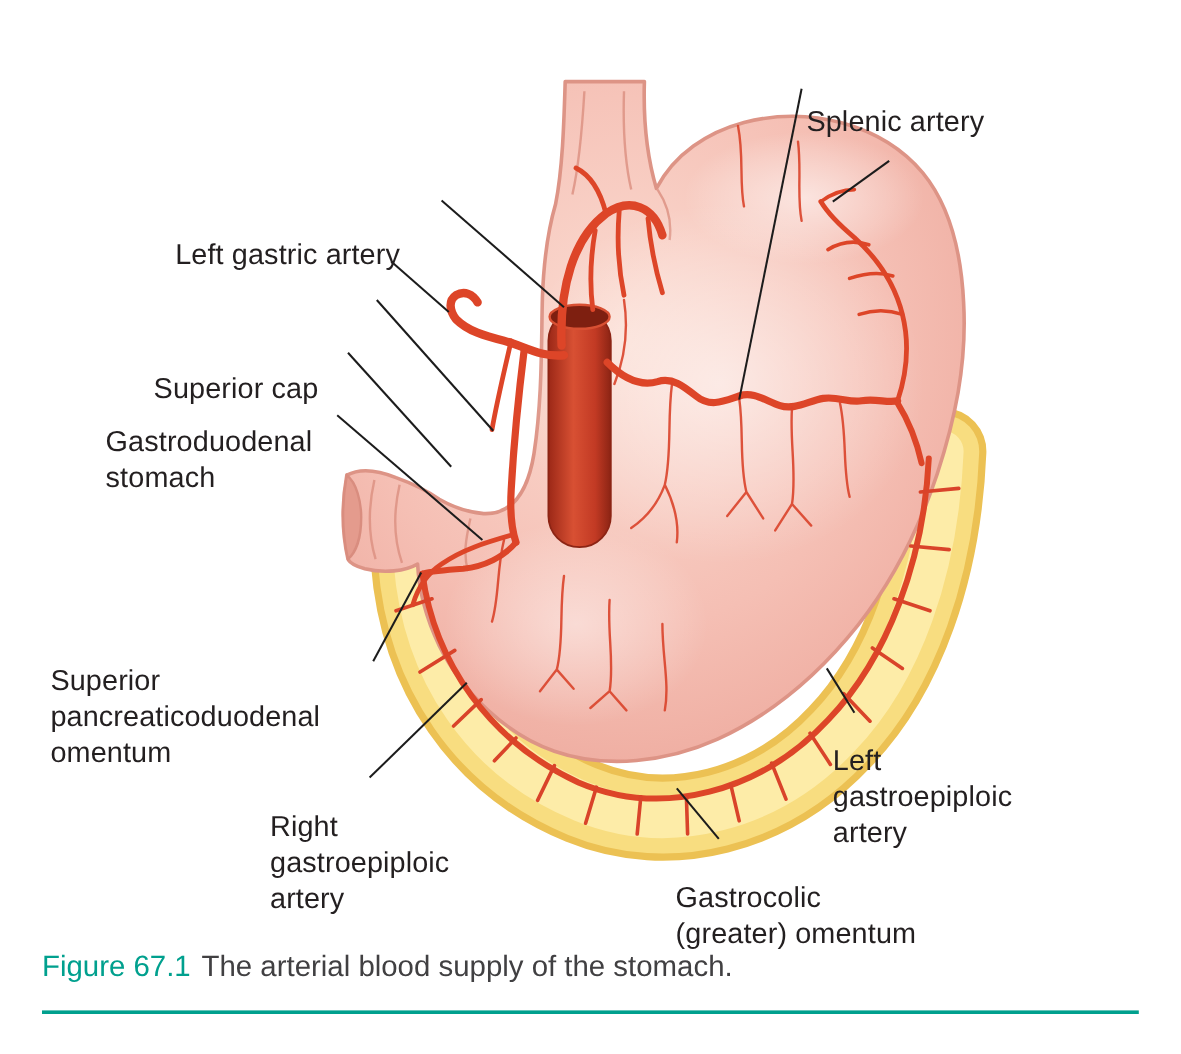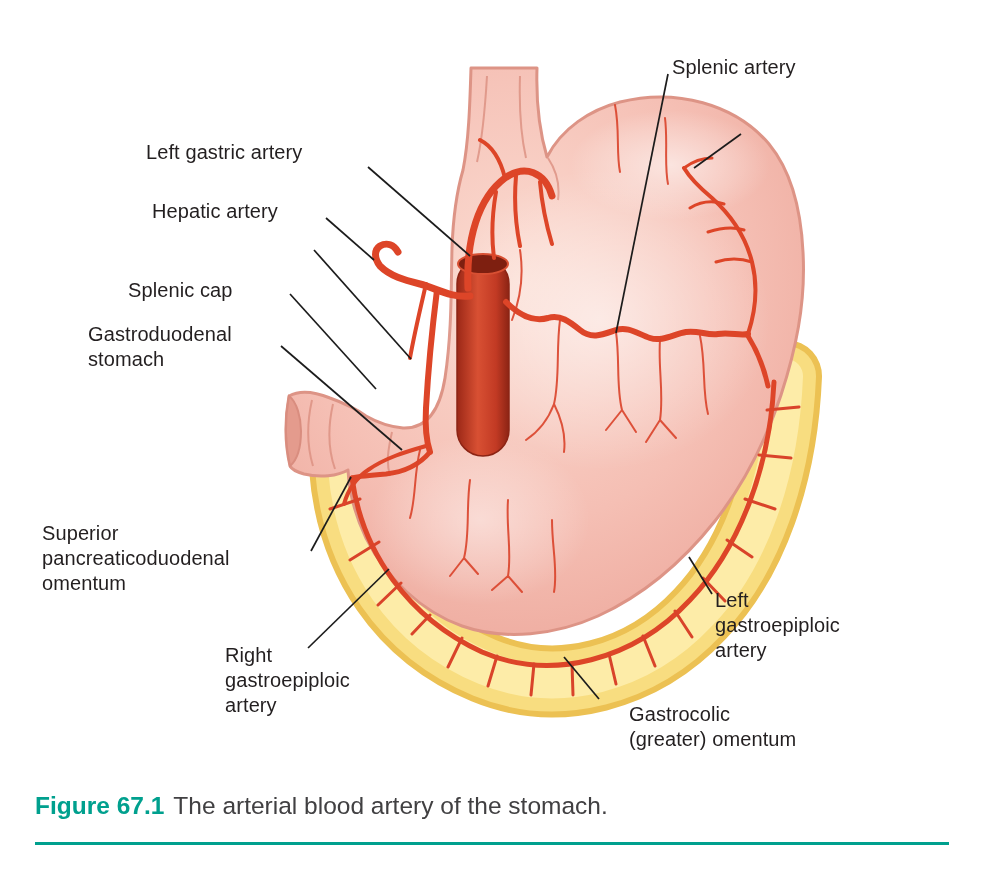--- a/index.html
+++ b/index.html
@@ -2,27 +2,27 @@
 <html><head>
 <meta charset="utf-8">
 <style>
   html,body{margin:0;padding:0;background:#ffffff;}
   .page{
     position:relative;width:984px;height:878px;background:#ffffff;
     font-family:"Liberation Sans",sans-serif;overflow:hidden;
   }
   .art{position:absolute;left:0;top:0;}
   .label{
-    position:absolute;font-size:20px;line-height:1.26;color:#231f20;
-    white-space:pre-line;letter-spacing:0.1px;
+    position:absolute;font-size:24px;line-height:1.26;color:#231f20;
+    white-space:pre-line;letter-spacing:0.1px;margin-top:32px;
   }
   .caption{
     position:absolute;left:35px;top:792px;font-size:24.5px;color:#414042;
   }
-  .caption .fig-num{color:#00a08e;font-weight:bold;}
+  .caption .fig-num{color:#00a08e;font-weight:normal;}
   .caption .fig-text{margin-left:9px;}
   .caption-rule{
     position:absolute;left:35px;top:842px;width:914px;height:3px;background:#00a08e;
   }
 </style>
 </head>
 <body>
 
 <div class="page">
 
@@ -158,35 +158,34 @@
       <line x1="290" y1="294" x2="376" y2="389"></line>
       <line x1="281" y1="346" x2="402" y2="450"></line>
       <line x1="311" y1="551" x2="351" y2="477"></line>
       <line x1="308" y1="648" x2="389" y2="569"></line>
       <line x1="712" y1="594" x2="689" y2="557"></line>
       <line x1="599" y1="699" x2="564" y2="657"></line>
     </g>
   </svg>
 
   <div class="label" style="left:672px;top:55px">Splenic artery</div>
-  <div class="label" style="left:146px;top:140px">Left gastric artery</div>
-  <div class="label" style="left:152px;top:199px">Hepatic artery</div>
-  <div class="label" style="left:128px;top:278px">Splenic cap</div>
+  <div class="label" style="left:146px;top:166px">Left gastric artery</div>
+  <div class="label" style="left:128px;top:278px">Superior cap</div>
   <div class="label" style="left:88px;top:322px">Gastroduodenal
 stomach</div>
   <div class="label" style="left:42px;top:521px">Superior
 pancreaticoduodenal
 omentum</div>
   <div class="label" style="left:225px;top:643px">Right
 gastroepiploic
 artery</div>
-  <div class="label" style="left:715px;top:588px">Left
+  <div class="label" style="left:694px;top:588px">Left
 gastroepiploic
 artery</div>
-  <div class="label" style="left:629px;top:702px">Gastrocolic
+  <div class="label" style="left:563px;top:702px">Gastrocolic
 (greater) omentum</div>
 
   <div class="caption">
-    <span class="fig-num">Figure 67.1</span><span class="fig-text">The arterial blood artery of the stomach.</span>
+    <span class="fig-num">Figure 67.1</span><span class="fig-text">The arterial blood supply of the stomach.</span>
   </div>
   <div class="caption-rule"></div>
 
 </div>
 
 </body></html>

